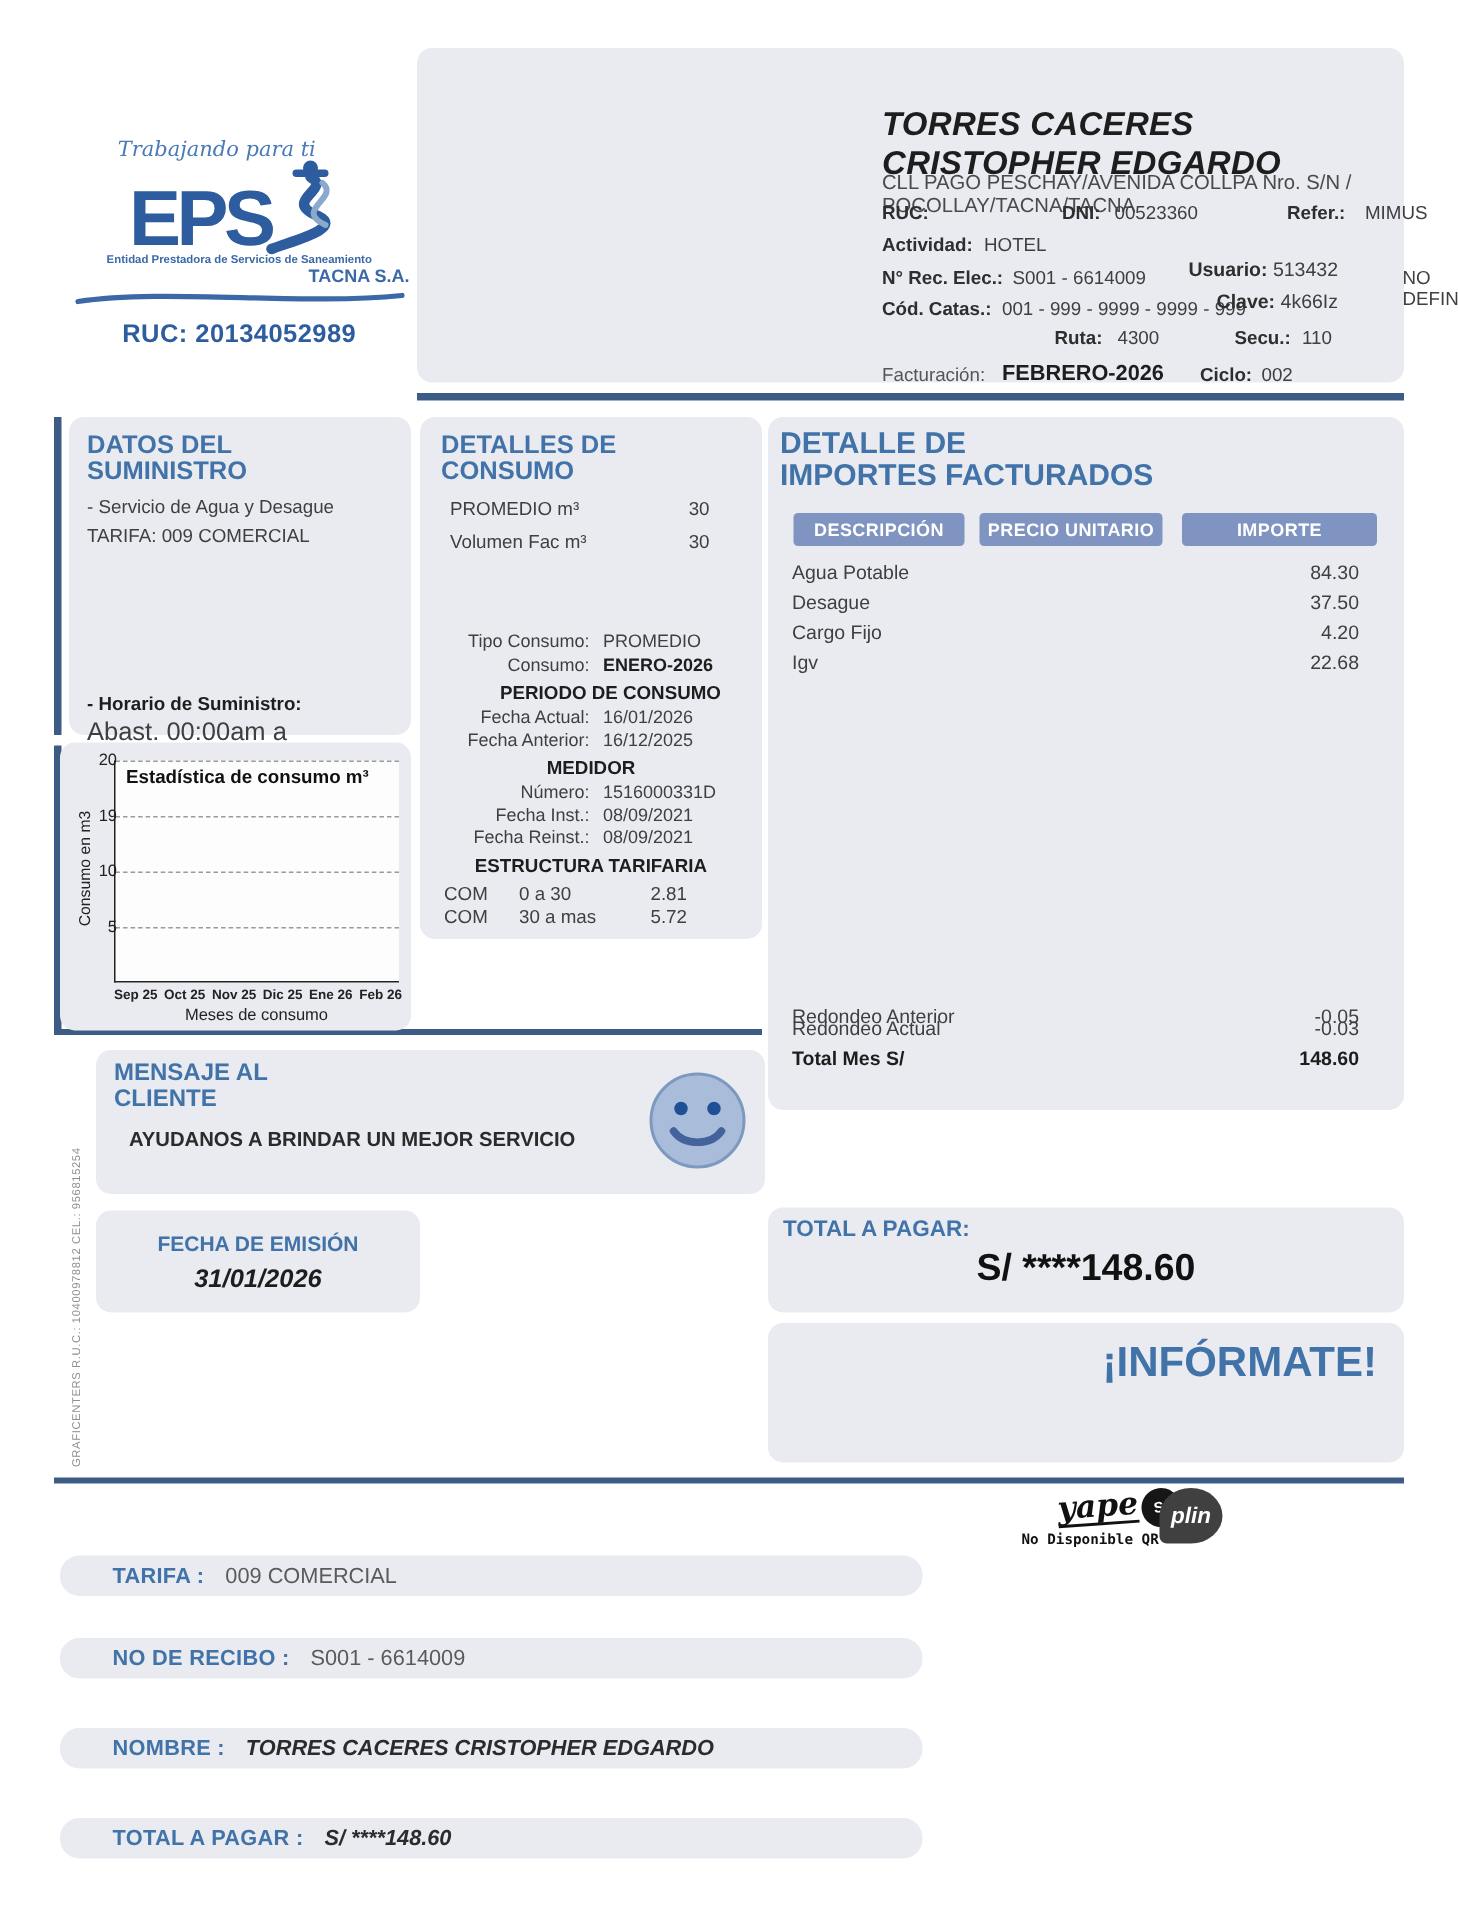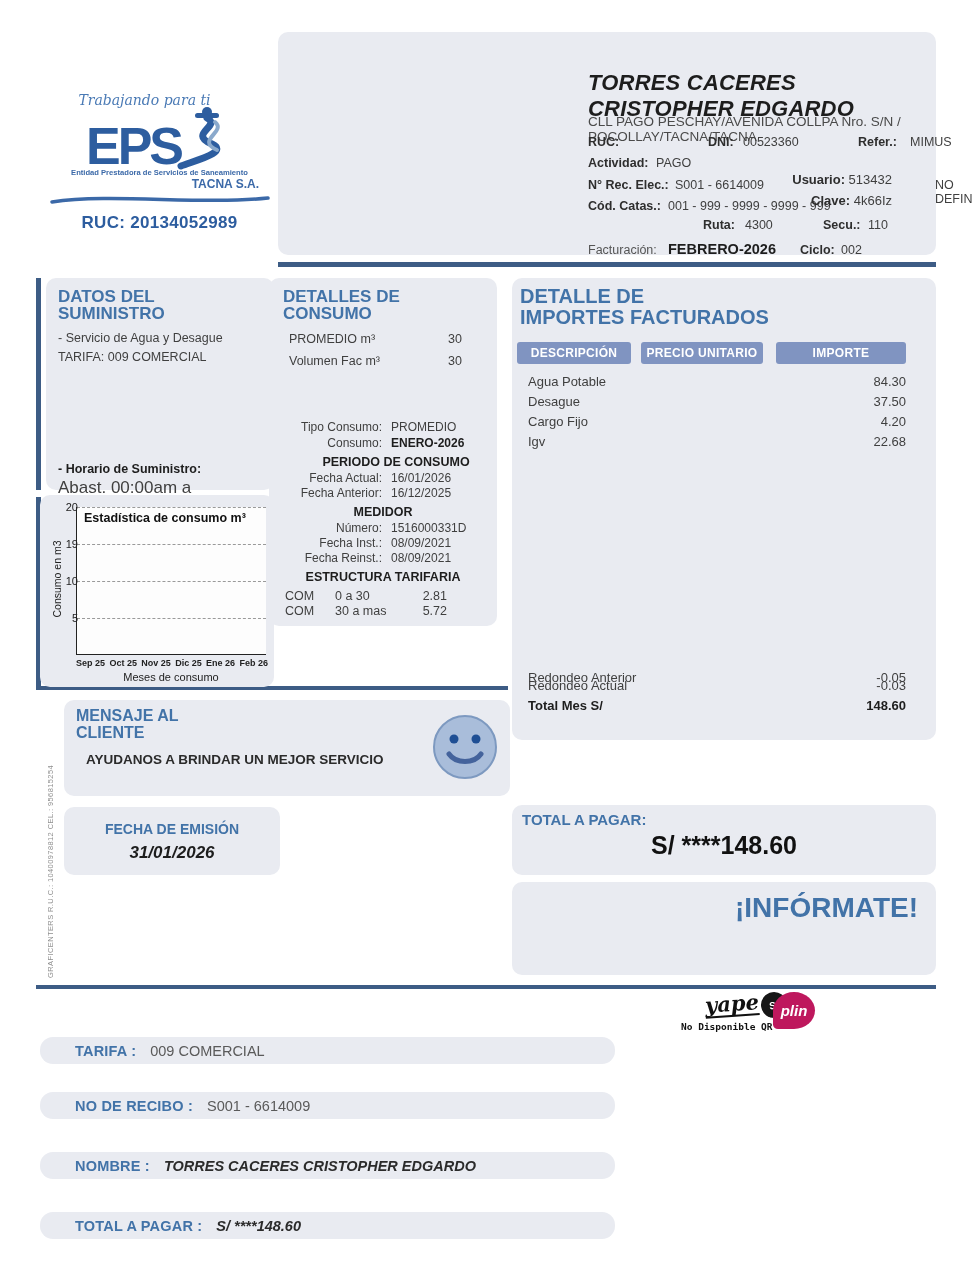--- a/index.html
+++ b/index.html
@@ -13,21 +13,21 @@
 
   
   .cust-title { position:absolute; left:310px; top:38px; font-size:22px; font-weight:bold; font-style:italic; color:#1d1d1d; letter-spacing:0.2px; }
   .addr { position:absolute; left:310px; top:82px; font-size:13.5px; color:#4a4a4a; }
   .hrow { position:absolute; font-size:12.5px; }
 
   
   .logo-box { position:absolute; left:42px; top:92px; width:235px; text-align:center; color:#2d5d9f; }
   .logo-tag { font-family:"DejaVu Serif", serif; font-style:italic; font-size:14px; color:#4a7ab5; margin-left:-30px; }
   .logo-sub { font-size:7.6px; font-weight:bold; color:#3b69a8; margin-top:-2px; }
-  .logo-city { font-size:12px; font-weight:bold; text-align:right; padding-right:18px; color:#3b69a8; }
+  .logo-city { font-size:12px; font-weight:bold; text-align:right; padding-right:4px; color:#3b69a8; }
   .logo-ruc { font-size:17px; font-weight:bold; color:#2d5d9f; margin-top:4px; letter-spacing:0.3px; }
 
   
   .sec-h { font-size:17px; line-height:1.02; }
   .small-line { font-size:12.5px; color:#3f3f3f; }
 
   
   .chart-card { position:absolute; left:40px; top:495px; width:234px; height:192px; background:#e9ebf1; border-radius:10px; }
   .plot { position:absolute; left:36px; top:12px; width:190px; height:148px; background:#fdfdfd; border-left:1.5px solid #222; border-bottom:1.5px solid #222; }
   .gridline { position:absolute; left:0; width:100%; border-top:1.5px dashed #9a9a9a; }
@@ -59,21 +59,21 @@
 
   
   .total-lbl { position:absolute; left:10px; top:6px; font-size:15px; }
   .total-val { position:absolute; left:0; right:0; top:26px; text-align:center; font-size:25px; font-weight:bold; color:#111; }
   .informate { position:absolute; right:18px; top:10px; font-size:28px; }
 
   
   .yape-wrap { position:absolute; left:705px; top:992px; display:flex; align-items:center; }
   .yape-text { font-family:"DejaVu Serif", serif; font-style:italic; font-weight:bold; font-size:21px; color:#111; border-bottom:2.5px solid #111; line-height:1; padding-bottom:1px; transform:rotate(-4deg); }
   .yape-badge { width:26px; height:26px; background:#161616; border-radius:50%; color:#fff; font-size:10px; font-weight:bold; display:flex; align-items:center; justify-content:center; margin-left:2px; transform:rotate(-8deg); }
-  .plin-badge { position:absolute; left:773px; top:992px; width:42px; height:37px; background:#be185d; border-radius:50% 50% 50% 12%; color:#fff; font-weight:bold; font-style:italic; font-size:15px; display:flex; align-items:center; justify-content:center; }
+  .plin-badge { position:absolute; left:773px; top:992px; width:42px; height:37px; background:#404040; border-radius:50% 50% 50% 12%; color:#fff; font-weight:bold; font-style:italic; font-size:15px; display:flex; align-items:center; justify-content:center; }
   .qr-note { position:absolute; left:681px; top:1021px; font-family:"DejaVu Sans Mono", monospace; font-weight:bold; font-size:9.5px; color:#111; }
 
   
   .pill { position:absolute; left:40px; width:575px; height:27px; background:#e9ebf1; border-radius:13px; display:flex; align-items:center; padding-left:35px; font-size:14.5px; }
   .pill .plabel { font-weight:bold; color:#4273a8; margin-right:14px; letter-spacing:0.2px; }
   .pill .pval { color:#5a5a5a; }
   .pill .pval.em { color:#2b2b2b; font-weight:bold; font-style:italic; }
 
   .printer-note { position:absolute; left:46px; top:978px; transform:rotate(-90deg); transform-origin:0 0; font-size:7.5px; color:#8f8f8f; white-space:nowrap; letter-spacing:0.4px; }
 </style>
@@ -87,21 +87,21 @@
 
     <span class="addr">CLL PAGO PESCHAY/AVENIDA COLLPA Nro. S/N / POCOLLAY/TACNA/TACNA</span>
 
     <span class="hrow lbl" style="left:310px; top:103px;">RUC:</span>
     <span class="hrow lbl" style="left:430px; top:103px;">DNI:</span>
     <span class="hrow val" style="left:465px; top:103px;">00523360</span>
     <span class="hrow lbl" style="left:580px; top:103px;">Refer.:</span>
     <span class="hrow val" style="left:632px; top:103px;">MIMUS</span>
 
     <span class="hrow lbl" style="left:310px; top:124px;">Actividad:</span>
-    <span class="hrow val" style="left:378px; top:124px;">PAGO</span>
+    <span class="hrow val" style="left:378px; top:124px;">HOTEL</span>
 
     <span class="hrow lbl" style="left:310px; top:146px;">N° Rec. Elec.:</span>
     <span class="hrow val" style="left:397px; top:146px;">S001 - 6614009</span>
     <span class="hrow val" style="left:657px; top:146px;">NO DEFINIDO</span>
 
     <span class="hrow lbl" style="left:310px; top:167px;">Cód. Catas.:</span>
     <span class="hrow val" style="left:390px; top:167px;">001 - 999 - 9999 - 9999 - 999</span>
 
     <span class="hrow lbl" style="left:425px; top:186px;">Ruta:</span>
     <span class="hrow val" style="left:467px; top:186px;">4300</span>
@@ -175,21 +175,21 @@
       <span>Oct 25</span>
       <span>Nov 25</span>
       <span>Dic 25</span>
       <span>Ene 26</span>
       <span>Feb 26</span>
     </div>
     <div class="xlabel">Meses de consumo</div>
     <div class="ylabel">Consumo en m3</div>
   </div>
 
-  <div class="card" style="left:269px; top:278px; width:228px; height:348px;">
+  <div class="card" style="left:280px; top:278px; width:228px; height:348px;">
     <div class="h-steel sec-h" style="position:absolute; left:14px; top:10px;">
       <div>DETALLES DE</div>
       <div>CONSUMO</div>
     </div>
     <span class="dc-row" style="left:20px; top:54px;">PROMEDIO m³</span>
     <span class="dc-row" style="right:35px; top:54px;">30</span>
     <span class="dc-row" style="left:20px; top:76px;">Volumen Fac m³</span>
     <span class="dc-row" style="right:35px; top:76px;">30</span>
 
     <div class="dc-pair" style="top:142px;">
@@ -232,21 +232,21 @@
     <span class="dc-row" style="left:16px; top:326px;">COM</span>
     <span class="dc-row" style="left:66px; top:326px;">30 a mas</span>
     <span class="dc-row" style="right:50px; top:326px;">5.72</span>
   </div>
 
   <div class="card" style="left:512px; top:278px; width:424px; height:462px;">
     <div class="h-steel" style="position:absolute; left:8px; top:8px; font-size:20px; line-height:1.05;">
       <div>DETALLE DE</div>
       <div>IMPORTES FACTURADOS</div>
     </div>
-    <div style="position:absolute; left:0; top:64px; width:100%; height:22px;">
+    <div style="position:absolute; left:12px; top:64px; width:100%; height:22px;">
       <span class="tbl-btn" style="left:5px; width:114px;">DESCRIPCIÓN</span>
       <span class="tbl-btn" style="left:129px; width:122px;">PRECIO UNITARIO</span>
       <span class="tbl-btn" style="left:264px; width:130px;">IMPORTE</span>
     </div>
 
     <div class="imp-row" style="top:96px;">
       <span>Agua Potable</span>
       <span class="amt">84.30</span>
     </div>
     <div class="imp-row" style="top:116px;">

